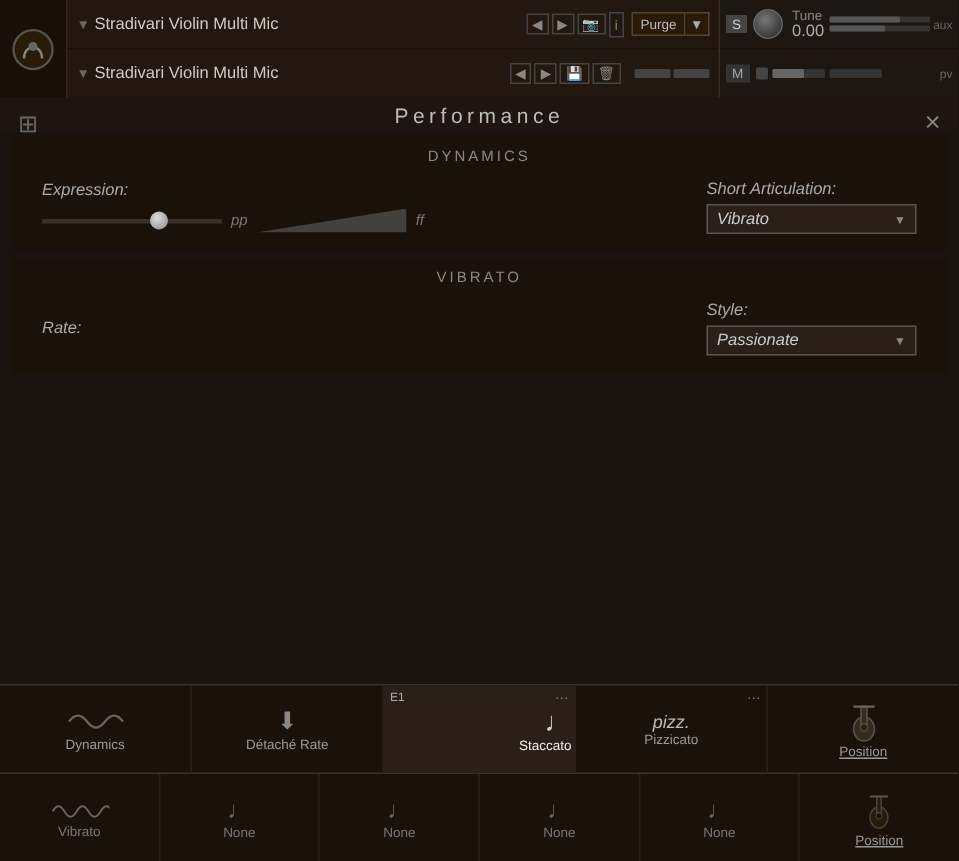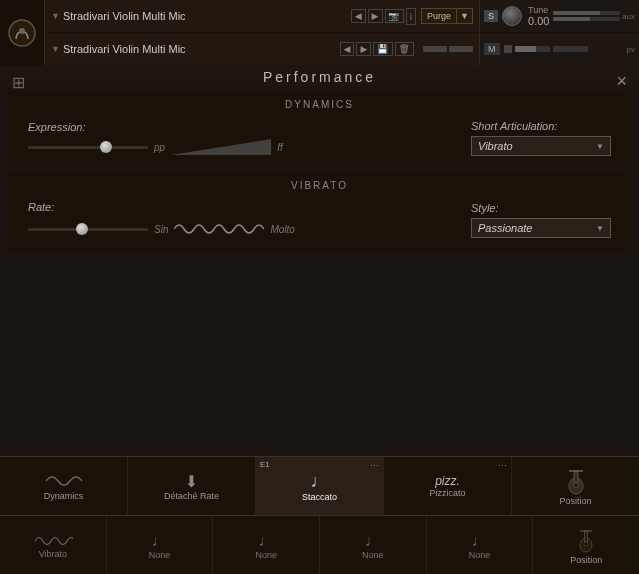--- a/index.html
+++ b/index.html
@@ -105,20 +105,21 @@
       flex-direction: column;
       align-items: center;
       justify-content: center;
       border-right: 1px solid #2a2018;
       cursor: pointer;
       padding: 4px 2px;
       position: relative;
     }
     .tab-item.active {
       background: #2a2018;
+      align-items: flex-end;
     }
     .tab-item:last-child {
       border-right: none;
     }
     .tab-label {
       font-size: 9px;
       color: #999;
       text-align: center;
     }
     .tabs-row2 {
@@ -136,20 +137,21 @@
       padding: 4px 2px;
     }
     .bottom-tab-item:last-child { border-right: none; }
     .none-label {
       font-size: 9px;
       color: #777;
     }
     .position-label {
       font-size: 9px;
       color: #999;
+      text-decoration: underline;
     }
 
     
     .header-zone {
       height: 65px;
       background: #221810;
       position: relative;
       display: flex;
       align-items: stretch;
     }
@@ -421,32 +423,20 @@
         </div>
       </div>
     </div>
   </div>
 
   <div class="section vibrato-section">
     <div class="section-title">VIBRATO</div>
     <div class="section-row">
       <div style="display:flex;flex-direction:column;flex:1;">
         <span class="label-text">Rate:</span>
-        <div style="display:flex;align-items:center;margin-top:6px;">
-          <div class="slider-wrap">
-            <div class="slider-bg"></div>
-            <div class="slider-knob" style="left:calc(45% - 6px);"></div>
-          </div>
-          <span class="sin-label">Sin</span>
-
-          <svg width="90" height="20" viewBox="0 0 90 20">
-            <path d="M0 10 Q5 2,10 10 Q15 18,20 10 Q25 2,30 10 Q35 18,40 10 Q45 2,50 10 Q55 18,60 10 Q65 2,70 10 Q75 18,80 10 Q85 2,90 10" stroke="#888" stroke-width="1.5" fill="none"></path>
-          </svg>
-          <span class="molto-label">Molto</span>
-        </div>
       </div>
       <div class="right-control">
         <span class="right-label">Style:</span>
         <div class="dropdown">
           <span>Passionate</span>
           <span class="dropdown-caret">▼</span>
         </div>
       </div>
     </div>
   </div>

